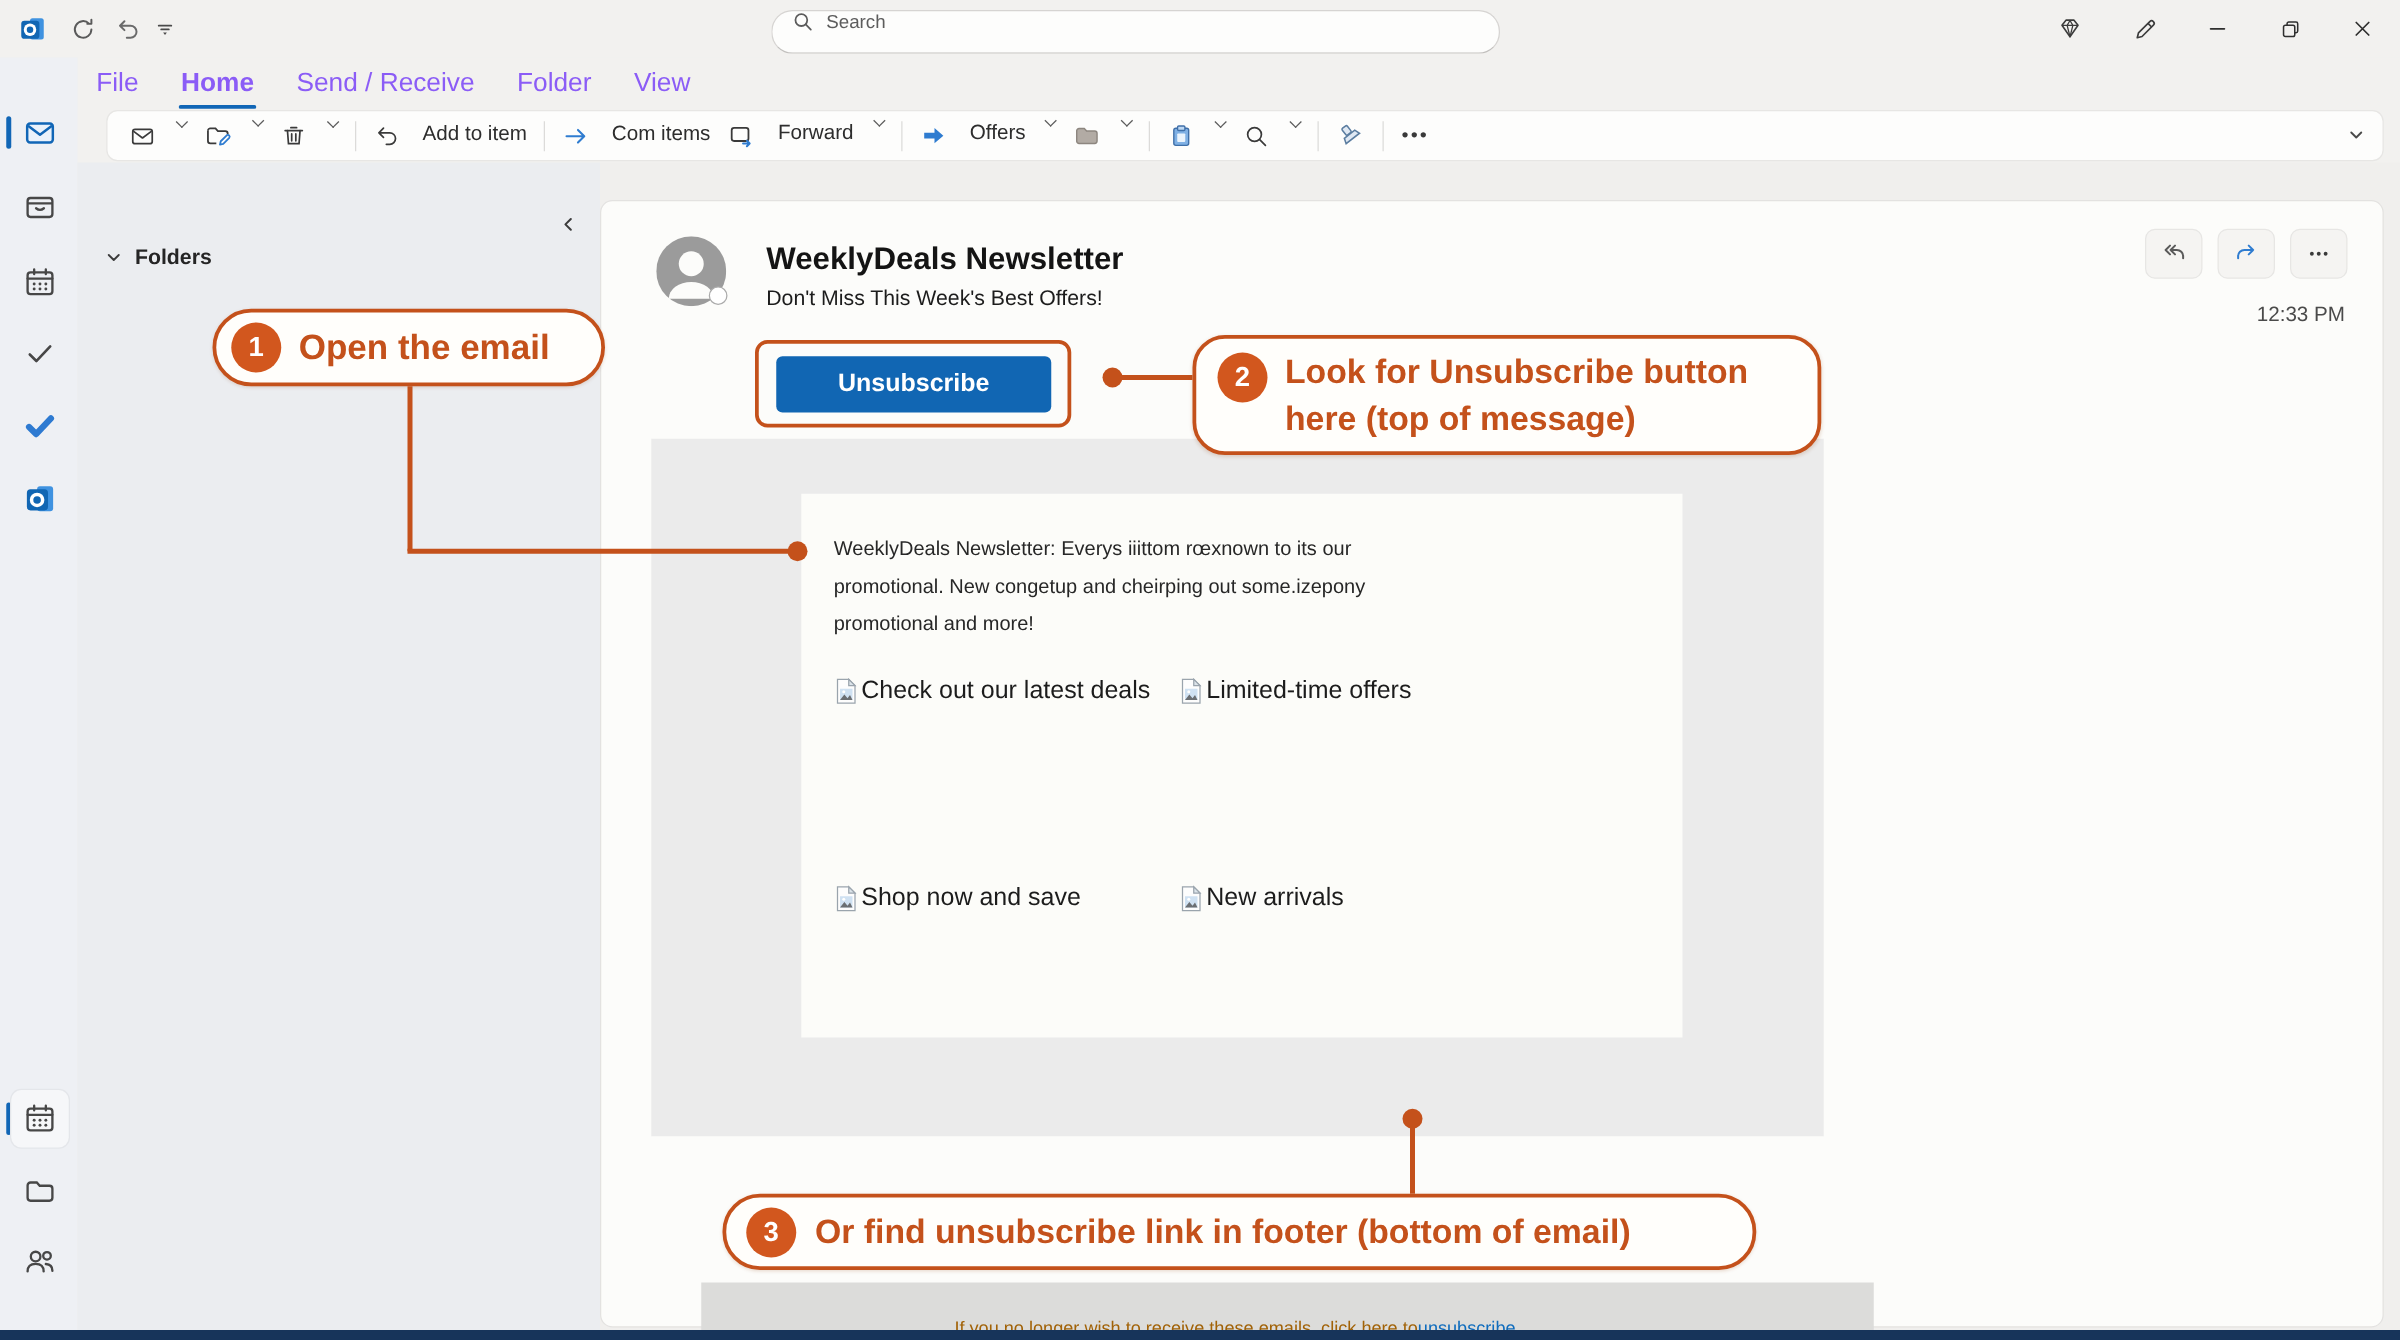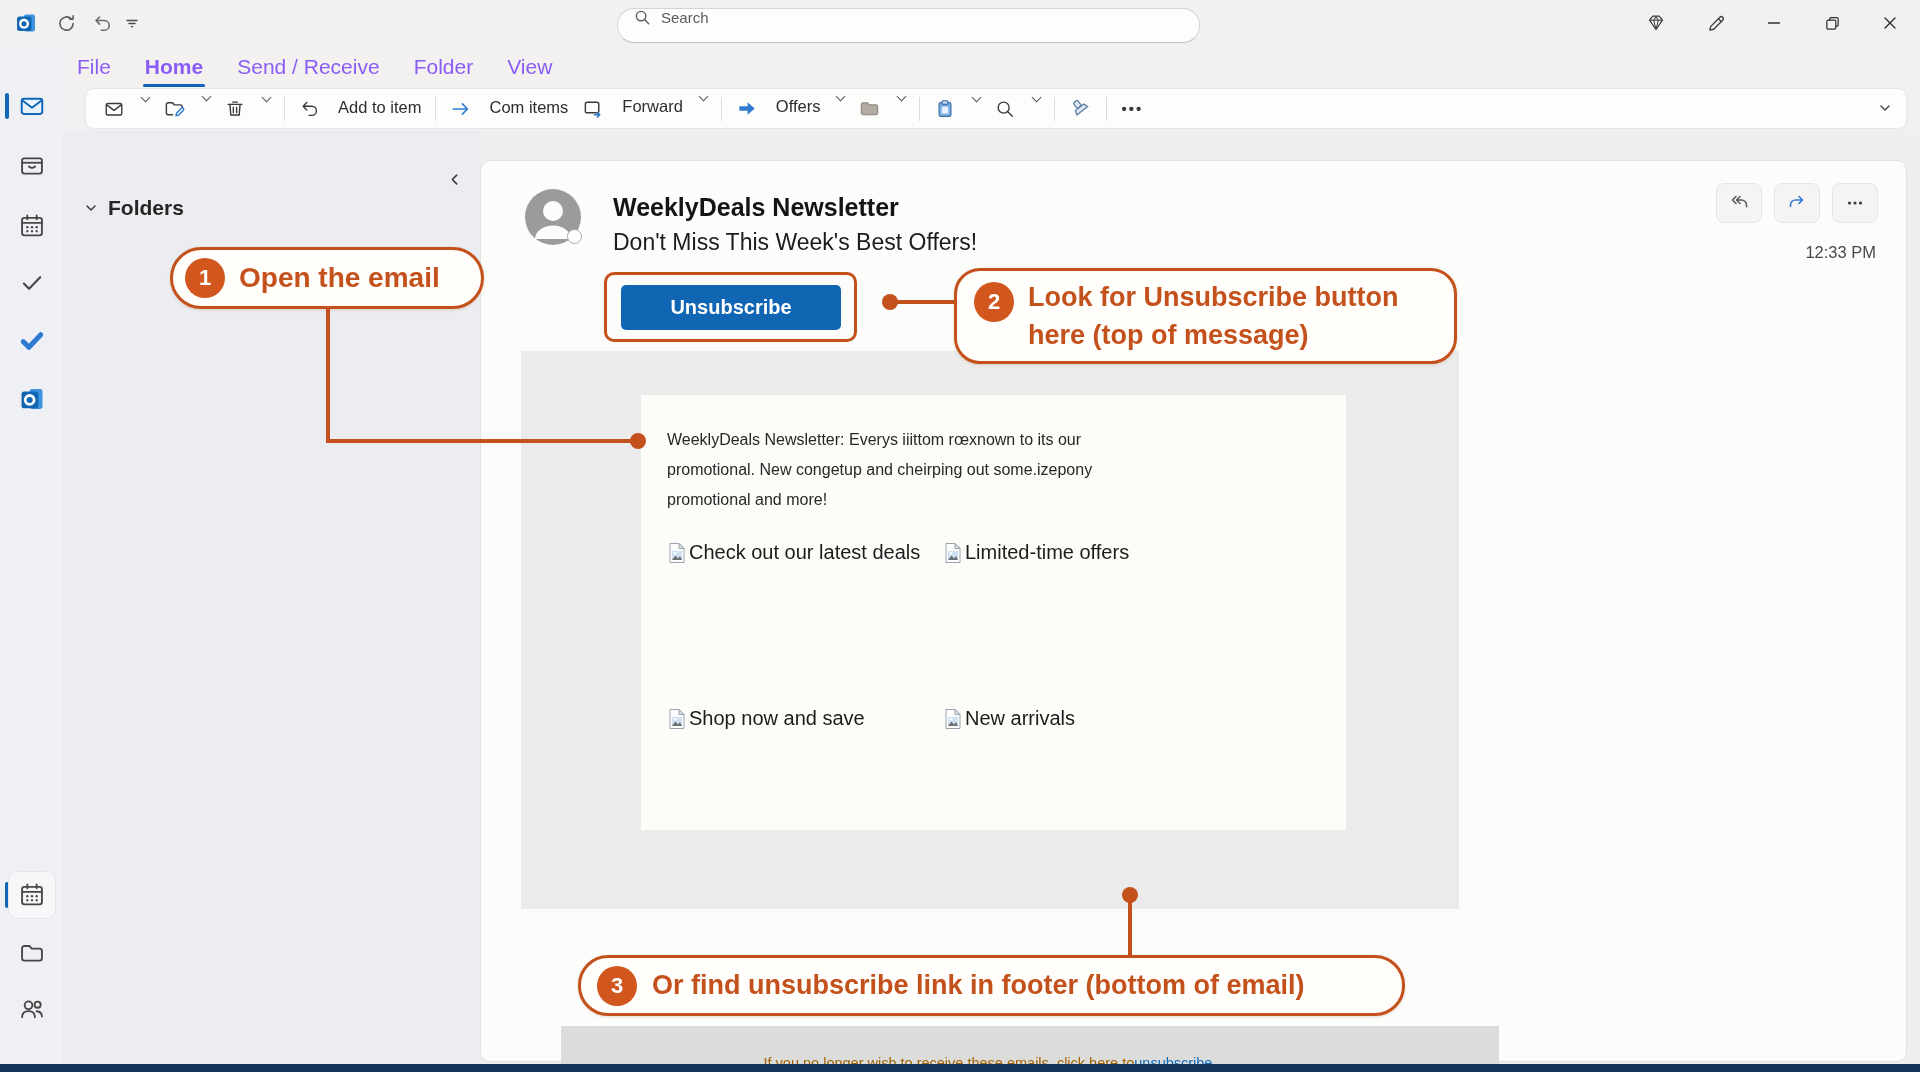--- a/index.html
+++ b/index.html
@@ -31,29 +31,29 @@
 
   
   .rail { position:absolute; left:0; top:46px; width:62px; height:1018px; background:#eef0f4; }
   .rail-item { position:absolute; left:9px; width:46px; height:46px; display:flex; align-items:center; justify-content:center; border-radius:8px; }
   .rail-item.boxed { background:#f6f7f9; box-shadow:0 0 0 1px #e4e6ea; }
   .rail-indicator { position:absolute; left:5px; width:3.5px; height:26px; border-radius:2px; background:#1166b6; }
 
   
   .folderpane { position:absolute; left:62px; top:130px; width:418px; height:934px; background:#ebedf0; }
   .folders-header { position:absolute; left:22px; top:66px; display:flex; align-items:center; gap:10px; }
-  .folders-header span { font-size:21px; font-weight:600; color:#252525; }
+  .folders-header span { font-size:17px; font-weight:600; color:#252525; }
   .pane-collapse { position:absolute; left:381px; top:38px; width:22px; height:22px; display:flex; align-items:center; justify-content:center; }
 
   
   .card { position:absolute; left:480px; top:160px; width:1427px; height:902px; background:#fcfcfa; border:1px solid #e3e2e0; border-radius:10px; }
   .avatar { position:absolute; left:44px; top:28px; width:56px; height:56px; }
   .presence { position:absolute; left:86px; top:68px; width:15px; height:15px; background:#fff; border:1.6px solid #ababab; border-radius:50%; }
   .sender { position:absolute; left:132px; top:32px; font-size:25px; font-weight:700; color:#141414; }
-  .subject { position:absolute; left:132px; top:68px; font-size:23px; color:#1c1c1c; }
+  .subject { position:absolute; left:132px; top:68px; font-size:17px; color:#1c1c1c; }
   .msg-actions { position:absolute; right:28px; top:22px; display:flex; gap:12px; }
   .msg-act-btn { width:46px; height:40px; background:#f5f4f2; border:1px solid #e7e6e4; border-radius:8px; display:flex; align-items:center; justify-content:center; }
   .msg-time { position:absolute; right:30px; top:82px; font-size:16.5px; color:#4a4a4a; }
   .unsub-btn { position:absolute; left:140px; top:124px; width:220px; height:45px; background:#1166b3; color:#fff; font-size:20px; font-weight:600; border:none; border-radius:5px; display:flex; align-items:center; justify-content:center; }
 
   .body-backdrop { position:absolute; left:40px; top:190px; width:938px; height:558px; background:#ebebeb; }
   .content-card { position:absolute; left:120px; top:44px; width:705px; height:435px; background:#fcfcf9; }
   .body-par { position:absolute; left:26px; top:30px; font-size:16px; color:#272727; line-height:30px; white-space:nowrap; }
   .alt-link { position:absolute; display:flex; align-items:center; gap:2px; font-size:20px; color:#1c1c1c; white-space:nowrap; }
   .footer-band { position:absolute; left:40px; top:675px; width:938px; height:73px; background:#dcdcda; display:flex; align-items:center; justify-content:center; padding-right:80px; }

